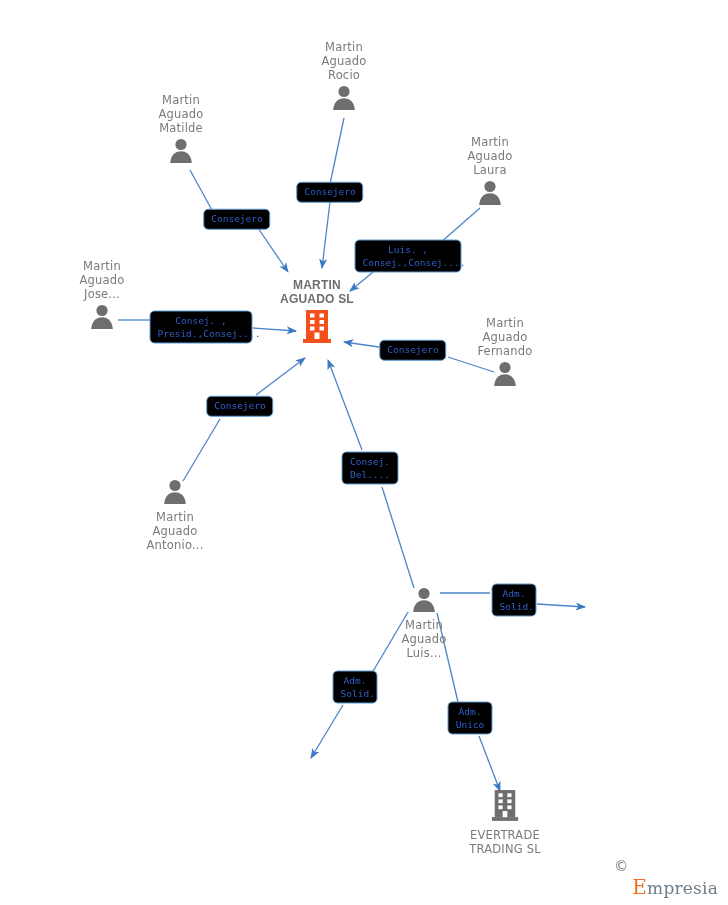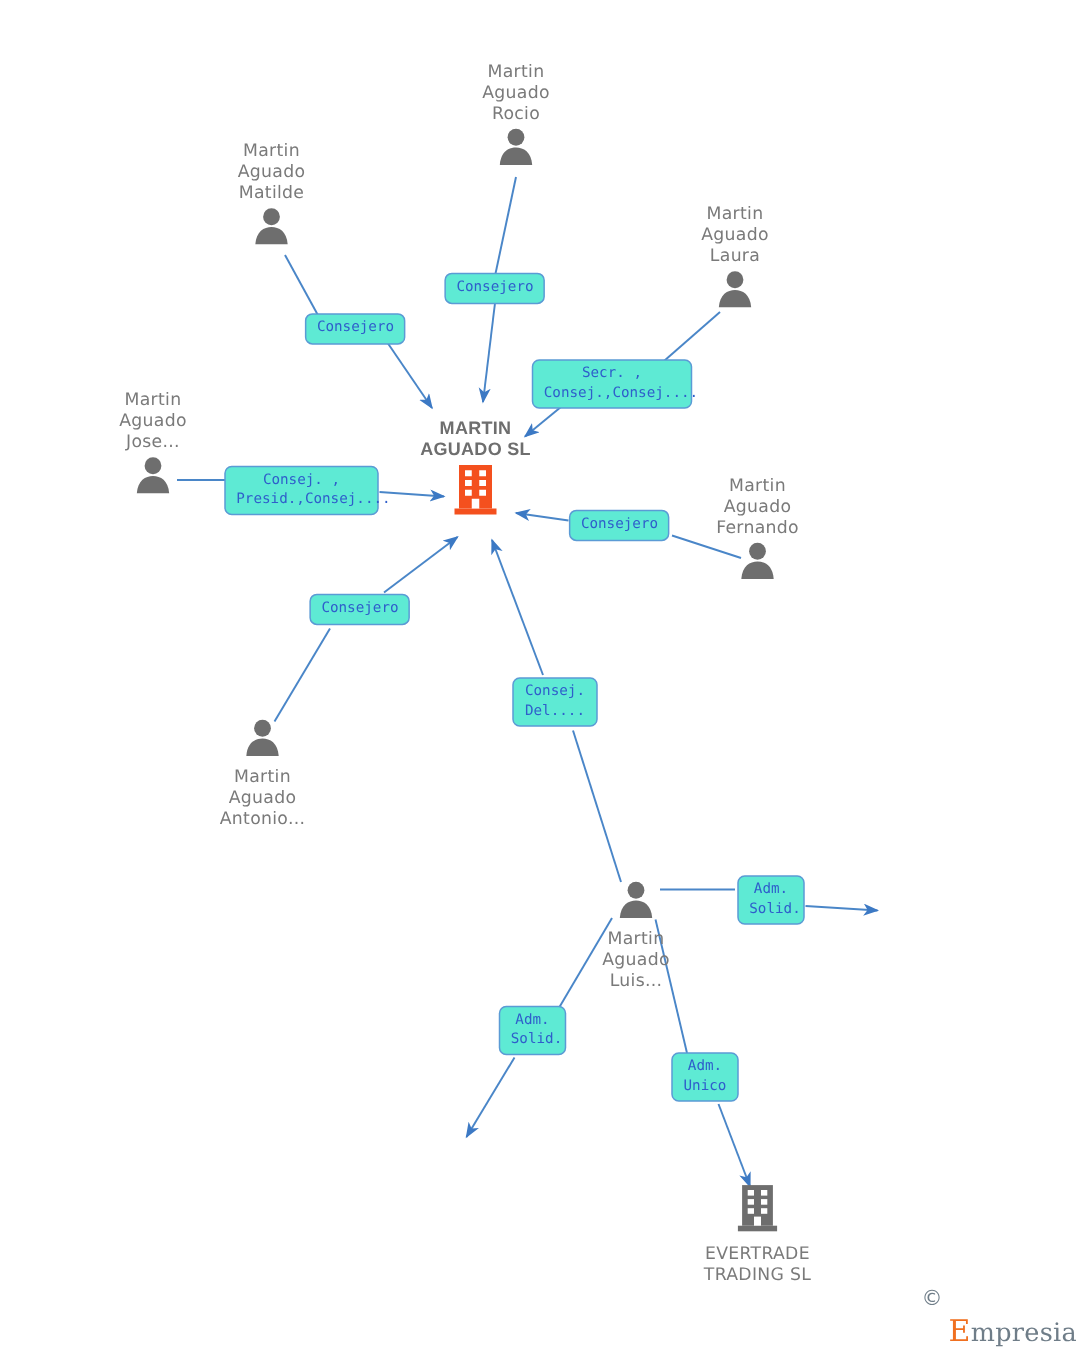--- a/index.html
+++ b/index.html
@@ -22,21 +22,21 @@
     font-weight:bold;color:#6e6e6e;font-size:12px;line-height:14px;
     font-family:"Liberation Sans", sans-serif;
   }
   .node.company .label{color:#7a7a7a;}
   .node .label.above{margin-bottom:2px;}
   .node .label.below{margin-top:2px;}
 
   
   .chip{
     position:absolute;transform:translate(-50%,-50%);
-    background:#5eead4;
+    background:#000000;
     border:1px solid #5b9bd5;
     border-radius:5px;
     color:#2f5ecb;
     font-family:"DejaVu Sans Mono", monospace;
     font-size:9.5px;line-height:12.5px;
     padding:3px 7px;
     text-align:center;white-space:pre-line;
     box-sizing:border-box;
     box-shadow:0 0 0 0 rgba(0,0,0,0);
   }
@@ -222,21 +222,21 @@
       </svg>
     </span>
     <div class="label below">EVERTRADE
 TRADING SL</div>
   </div>
 
   <div class="chip" style="left:330px;top:192px;">Consejero</div>
 
   <div class="chip" style="left:237px;top:219px;">Consejero</div>
 
-  <div class="chip" style="left:408px;top:256px;width:107px;">Secr. ,
+  <div class="chip" style="left:408px;top:256px;width:107px;">Luis. ,
 Consej.,Consej....</div>
 
   <div class="chip" style="left:201px;top:327px;width:103px;text-align:center;">Consej. ,
 Presid.,Consej....</div>
 
   <div class="chip" style="left:413px;top:350px;">Consejero</div>
 
   <div class="chip" style="left:240px;top:406px;">Consejero</div>
 
   <div class="chip" style="left:370px;top:468px;width:57px;">Consej.

